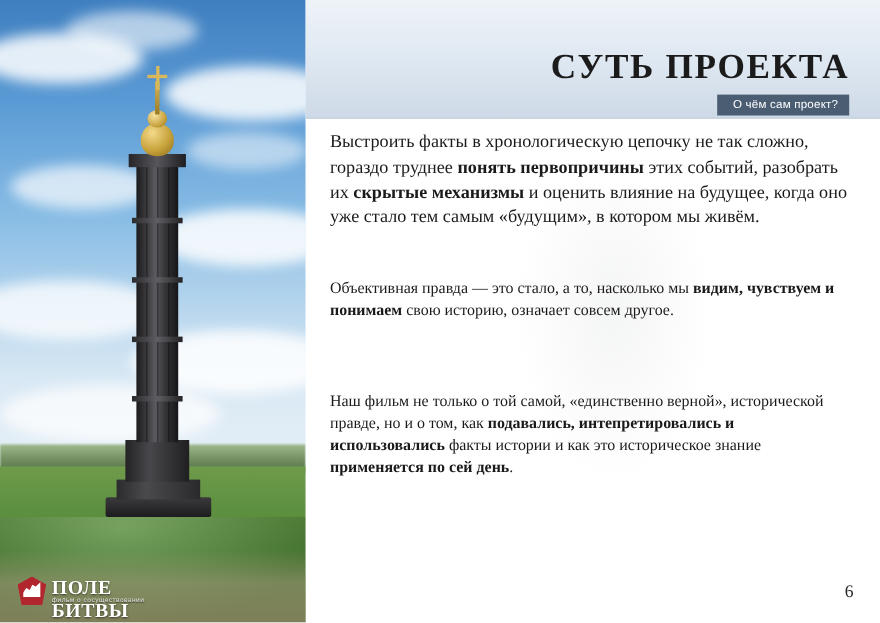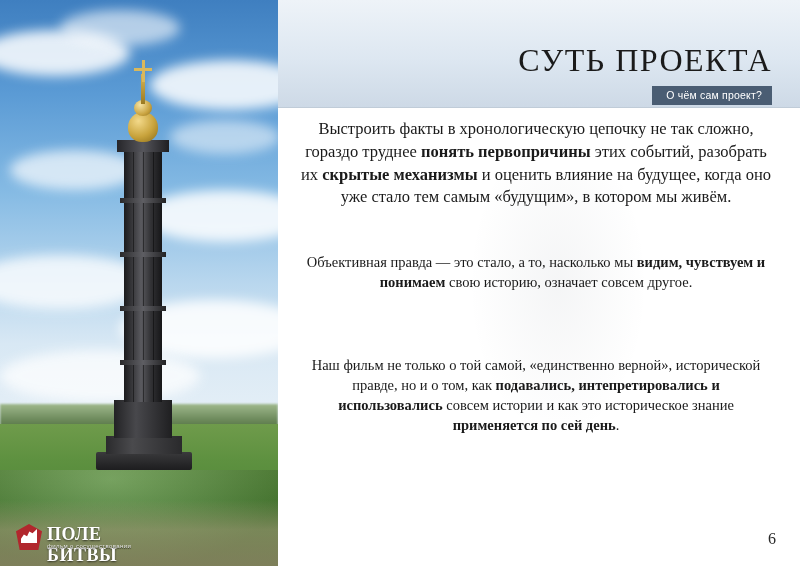--- a/index.html
+++ b/index.html
@@ -223,42 +223,42 @@
   .header-band:after {
     content: "";
     position: absolute;
     left: 0; bottom: 0; width: 522px; height: 1px;
     background: rgba(0,0,0,0.06);
   }
   .title {
     position: absolute;
     right: 28px; top: 42px;
     font-family: "Liberation Serif", serif;
-    font-weight: normal;
+    font-weight: bold;
     font-size: 32px;
     letter-spacing: 1.5px;
     color: #1b1b1b;
     text-align: right;
   }
   .subtitle-bar {
     position: absolute;
     right: 28px; top: 86px;
     background: #4a5d73;
     color: #ffffff;
     font-family: Liberation Sans, sans-serif;
     font-size: 10.5px;
     padding: 3px 10px 4px 14px;
     letter-spacing: 0.2px;
   }
 
   .body-text {
     position: absolute;
     right: 28px;
     left: 22px;
-    text-align: center;
+    text-align: left;
     font-family: "Liberation Serif", serif;
     color: #1a1a1a;
     line-height: 1.38;
   }
   .para1 { top: 118px; font-size: 16.5px; }
   .para2 { top: 252px; font-size: 14.5px; }
   .para3 { top: 355px; font-size: 14.5px; }
   .b { font-weight: bold; }
 
   .page-number {
@@ -334,19 +334,19 @@
 
     <div class="body-text para1">
       <span>Выстроить факты в хронологическую цепочку не так сложно, гораздо труднее </span><span class="b">понять первопричины</span><span> этих событий, разобрать их </span><span class="b">скрытые механизмы</span><span> и оценить влияние на будущее, когда оно уже стало тем самым «будущим», в котором мы живём.</span>
     </div>
 
     <div class="body-text para2">
       <span>Объективная правда — это стало, а то, насколько мы </span><span class="b">видим, чувствуем и понимаем</span><span> свою историю, означает совсем другое.</span>
     </div>
 
     <div class="body-text para3">
-      <span>Наш фильм не только о той самой, «единственно верной», исторической правде, но и о том, как </span><span class="b">подавались, интепретировались и использовались</span><span> совсем истории и как это историческое знание </span><span class="b">применяется по сей день</span><span>.</span>
+      <span>Наш фильм не только о той самой, «единственно верной», исторической правде, но и о том, как </span><span class="b">подавались, интепретировались и использовались</span><span> факты истории и как это историческое знание </span><span class="b">применяется по сей день</span><span>.</span>
     </div>
 
     <div class="page-number">6</div>
   </div>
 
 </div>
 
 </body></html>

